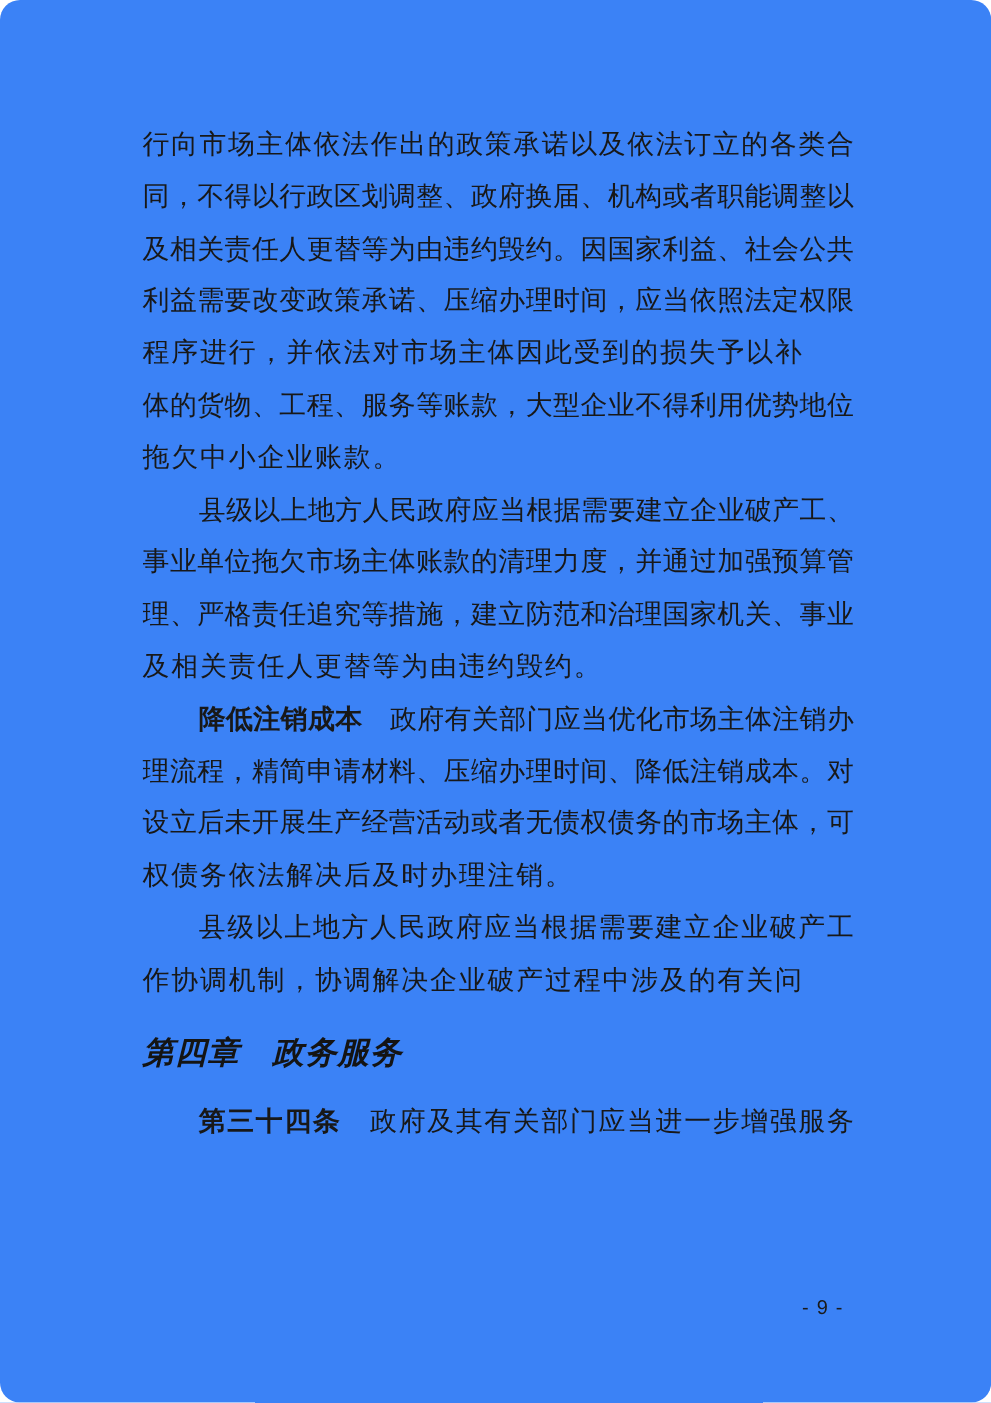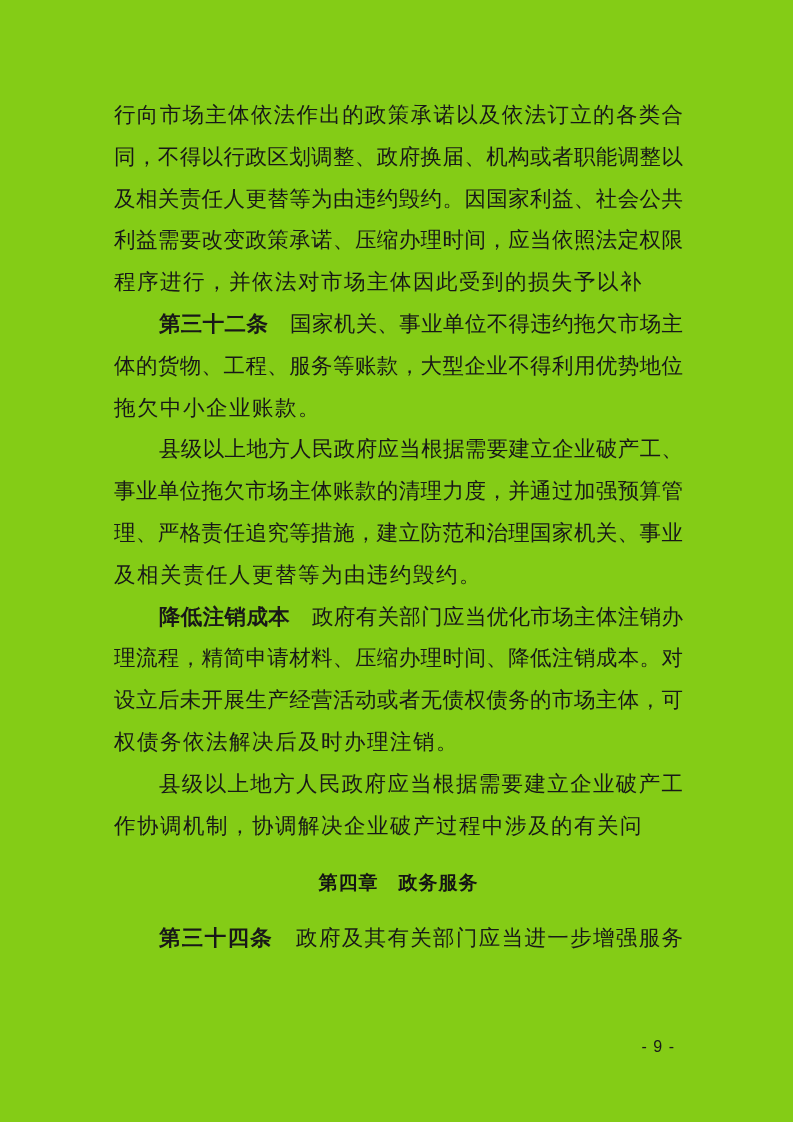--- a/index.html
+++ b/index.html
@@ -4,24 +4,25 @@
 <style>
   html, body {
     margin: 0;
     padding: 0;
     background: #ffffff;
   }
   .page {
     position: relative;
     width: 793px;
     height: 1122px;
-    background: #84cc16;
+    background: #3b82f6;
     overflow: hidden;
     font-family: "Liberation Serif", "DejaVu Serif", serif;
     color: #181818;
+    border-radius: 16px;
   }
   .content {
     position: absolute;
     left: 114px;
     top: 95px;
     width: 569px;
   }
   .tline {
     font-size: 21.5px;
     line-height: 41.8px;
@@ -42,26 +43,26 @@
     text-indent: 45px;
   }
   .tline b {
     font-family: "Liberation Sans", "DejaVu Sans", sans-serif;
     font-weight: 700;
   }
   .chapter {
     margin-top: 15px;
     height: 42px;
     line-height: 42px;
-    text-align: center;
     font-family: "Liberation Sans", "DejaVu Sans", sans-serif;
     font-weight: 700;
-    font-size: 19px;
+    font-size: 25px;
     letter-spacing: 1px;
     color: #141414;
+    font-style: italic;
   }
   .lastpara {
     margin-top: 14px;
   }
   .footer {
     position: absolute;
     top: 1038px;
     right: 118px;
     font-size: 16px;
     letter-spacing: 1px;
@@ -72,21 +73,20 @@
 </head>
 <body>
 
 <div class="page">
   <div class="content">
       <div class="tline just">行向市场主体依法作出的政策承诺以及依法订立的各类合</div>
       <div class="tline just">同，不得以行政区划调整、政府换届、机构或者职能调整以</div>
       <div class="tline just">及相关责任人更替等为由违约毁约。因国家利益、社会公共</div>
       <div class="tline just">利益需要改变政策承诺、压缩办理时间，应当依照法定权限和</div>
       <div class="tline plain">程序进行，并依法对市场主体因此受到的损失予以补偿。</div>
-      <div class="tline just ind"><b>第三十二条</b><span>　国家机关、事业单位不得违约拖欠市场主</span></div>
       <div class="tline just">体的货物、工程、服务等账款，大型企业不得利用优势地位</div>
       <div class="tline plain">拖欠中小企业账款。</div>
       <div class="tline just ind">县级以上地方人民政府应当根据需要建立企业破产工、</div>
       <div class="tline just">事业单位拖欠市场主体账款的清理力度，并通过加强预算管</div>
       <div class="tline just">理、严格责任追究等措施，建立防范和治理国家机关、事业</div>
       <div class="tline plain">及相关责任人更替等为由违约毁约。</div>
       <div class="tline just ind"><b>降低注销成本</b><span>　政府有关部门应当优化市场主体注销办</span></div>
       <div class="tline just">理流程，精简申请材料、压缩办理时间、降低注销成本。对</div>
       <div class="tline just">设立后未开展生产经营活动或者无债权债务的市场主体，可</div>
       <div class="tline plain">权债务依法解决后及时办理注销。</div>

